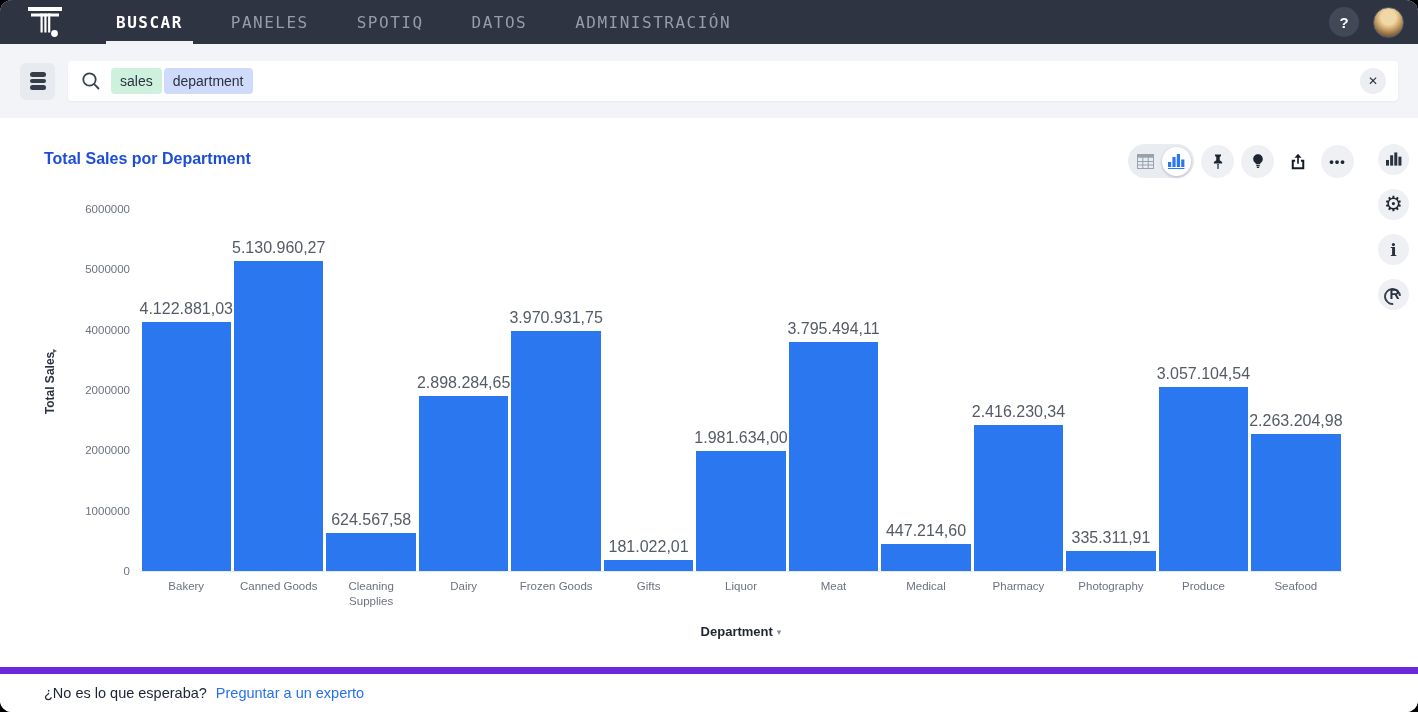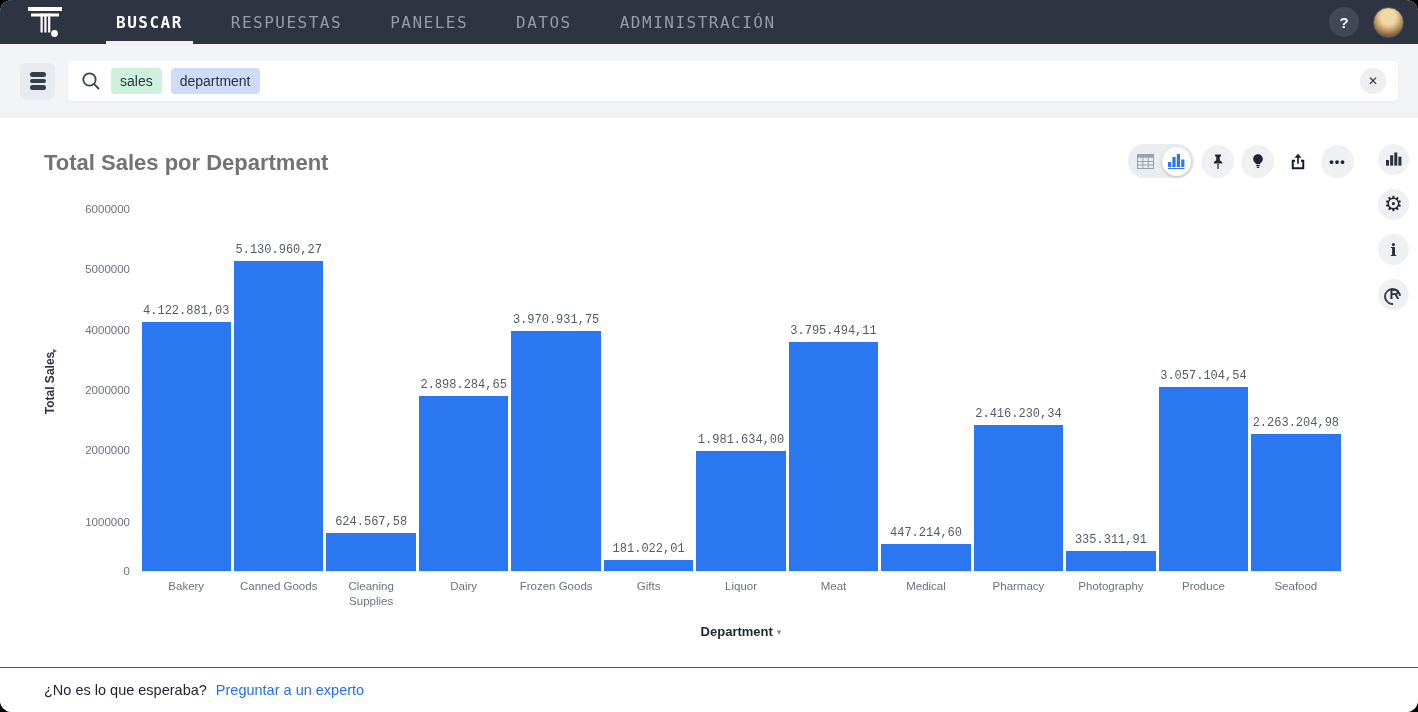--- a/index.html
+++ b/index.html
@@ -22,21 +22,21 @@
   
   .search-row{position:absolute;left:0;top:44px;width:100%;height:74px;background:#f2f4f7;display:flex;align-items:center;padding:0 20px;box-sizing:border-box;gap:13px;}
   .ds-btn{width:35px;height:37px;border-radius:6px;background:#e7eaee;display:flex;flex-direction:column;align-items:center;justify-content:center;gap:2px;cursor:pointer;flex:none;}
   .ds-btn i{display:block;width:16px;height:4.5px;border-radius:2.5px;background:#363e4c;}
   .search-bar{flex:1;height:40px;background:#fff;border-radius:4px;display:flex;align-items:center;padding:0 12px;gap:9px;box-shadow:0 1px 2px rgba(20,30,50,.05);}
   .token{height:26px;display:flex;align-items:center;padding:0 9px;border-radius:4px;font-size:14px;color:#2a3240;cursor:pointer;}
   .clear-btn{margin-left:auto;width:26px;height:26px;border-radius:50%;background:#eceef2;color:#2a3240;display:flex;align-items:center;justify-content:center;font-size:12px;cursor:pointer;}
 
   
   .card{position:absolute;left:0;top:118px;width:100%;height:594px;background:#fff;}
-  .title{position:absolute;left:44px;top:32px;font-size:22px;font-weight:bold;color:#737373;}
+  .title{position:absolute;left:44px;top:32px;font-size:16px;font-weight:bold;color:#1d4ed8;}
 
   
   .toolbar{position:absolute;right:64px;top:26px;display:flex;align-items:center;gap:7px;}
   .pill{height:34px;border-radius:17px;background:#e9ecf0;display:flex;align-items:center;padding:0 3px;gap:2px;}
   .pill .seg{width:29px;height:29px;border-radius:50%;display:flex;align-items:center;justify-content:center;cursor:pointer;}
   .pill .seg.active{background:#fff;box-shadow:0 1px 3px rgba(20,30,50,.25);}
   .tool-btn{width:33px;height:33px;border-radius:50%;background:#eef0f3;display:flex;align-items:center;justify-content:center;cursor:pointer;color:#1e2633;}
   .dots{font-size:13px;font-weight:bold;letter-spacing:1px;color:#1e2633;}
 
   
@@ -50,28 +50,28 @@
 
   
   .ylabel{position:absolute;left:40px;top:150px;width:20px;height:230px;display:flex;align-items:center;justify-content:center;}
   .ylabel span{transform:rotate(-90deg);white-space:nowrap;font-size:12px;font-weight:bold;color:#2a3240;}
   .ylabel-caret{position:absolute;left:53px;top:228px;font-size:8px;color:#555d68;}
   .plot{position:absolute;left:140px;top:91px;width:1202px;height:362px;border-bottom:1px solid #e7e9ec;}
   .ytick{position:absolute;right:100%;margin-right:10px;transform:translateY(-50%);font-size:11.5px;color:#6b7280;white-space:nowrap;}
   .bars{position:absolute;left:0;top:0;width:100%;height:100%;display:flex;}
   .bar-slot{flex:1;position:relative;}
   .bar{position:absolute;left:1.5px;right:1.5px;bottom:0;background:#2b77f0;cursor:pointer;}
-  .bar-value{position:absolute;left:50%;transform:translateX(-50%);font-size:12px;color:#545b66;white-space:nowrap;font-family:Liberation Mono, monospace;}
+  .bar-value{position:absolute;left:50%;transform:translateX(-50%);font-size:16px;color:#545b66;white-space:nowrap;}
   .xlabels{position:absolute;left:140px;top:461px;width:1202px;display:flex;}
   .xlabel{flex:1;text-align:center;font-size:11.5px;color:#6b7280;line-height:15px;padding:0 6px;box-sizing:border-box;}
   .dept{position:absolute;left:140px;top:506px;width:1202px;text-align:center;font-size:13px;font-weight:bold;color:#1e2633;cursor:pointer;}
   .dept .caret{color:#8a8f98;font-size:9px;font-weight:normal;margin-left:4px;vertical-align:1px;}
 
   
-  .footer{position:absolute;left:0;bottom:0;width:100%;height:45px;border-top:1px solid #6d28d9;display:flex;align-items:center;padding-left:44px;box-sizing:border-box;gap:9px;font-size:14.5px;}
+  .footer{position:absolute;left:0;bottom:0;width:100%;height:45px;border-top:7px solid #6d28d9;display:flex;align-items:center;padding-left:44px;box-sizing:border-box;gap:9px;font-size:14.5px;}
   .footer .q{color:#1c2431;}
   .footer .link{color:#2770ef;cursor:pointer;}
 
   svg{display:block;}
 </style>
 </head>
 <body>
 
 <div id="app">
 
@@ -81,22 +81,22 @@
         <rect x="1" y="4" width="34" height="4" fill="#fff"></rect>
         <rect x="4" y="10.5" width="28" height="3" fill="#fff"></rect>
         <rect x="13.5" y="10.5" width="2.2" height="19" fill="#fff"></rect>
         <rect x="17.3" y="10.5" width="2.2" height="19" fill="#fff"></rect>
         <rect x="21.1" y="10.5" width="2.2" height="19" fill="#fff"></rect>
         <circle cx="27.5" cy="30.5" r="3.4" fill="#fff"></circle>
       </svg>
     </div>
     <div class="nav-menu">
         <div class="nav-item active">BUSCAR</div>
-        <div class="nav-item">RESPUESTAS</div>
         <div class="nav-item">PANELES</div>
+        <div class="nav-item">SPOTIQ</div>
         <div class="nav-item">DATOS</div>
         <div class="nav-item">ADMINISTRACIÓN</div>
       </div>
     <div class="nav-right">
       <div class="help-btn">?</div>
       <div class="avatar"></div>
     </div>
   </div>
 
   <div class="search-row">
@@ -107,21 +107,21 @@
         <i></i>
         <i></i>
     </div>
     <div class="search-bar">
       <span>
         <svg width="22" height="22" viewBox="0 0 22 22" fill="none" stroke="#3a4150" stroke-width="1.8">
           <circle cx="9.5" cy="9.5" r="6.2"></circle>
             <line x1="14.2" y1="14.2" x2="19" y2="19"></line>
         </svg>
       </span>
-      <span class="tokens" style="display:flex;gap:9px;">
+      <span class="tokens" style="display:flex;gap:2px;">
           <span class="token" style="background: rgb(205, 241, 220);">sales</span>
           <span class="token" style="background: rgb(207, 219, 250);">department</span>
         </span>
       <span class="clear-btn">✕</span>
     </div>
   </div>
 
   <div class="card">
     <div class="title">Total Sales por Department</div>
 
@@ -211,21 +211,21 @@
     </div>
     <div class="ylabel-caret">▸</div>
 
     <div class="plot">
       <div id="yticks">
           <div class="ytick" style="top: 0%;">6000000</div>
           <div class="ytick" style="top: 16.6667%;">5000000</div>
           <div class="ytick" style="top: 33.3333%;">4000000</div>
           <div class="ytick" style="top: 50%;">2000000</div>
           <div class="ytick" style="top: 66.6667%;">2000000</div>
-          <div class="ytick" style="top: 83.3333%; margin-top: 11px;">1000000</div>
+          <div class="ytick" style="top: 83.3333%;">1000000</div>
           <div class="ytick" style="top: 100%;">0</div>
         </div>
       <div class="bars" id="bars">
           <div class="bar-slot">
             <div class="bar" style="height: 68.7147%; background: rgb(43, 119, 240);"></div>
             <div class="bar-value" style="bottom: calc(68.7147% + 4px);">4.122.881,03</div>
           </div>
           <div class="bar-slot">
             <div class="bar" style="height: 85.516%; background: rgb(43, 119, 240);"></div>
             <div class="bar-value" style="bottom: calc(85.516% + 4px);">5.130.960,27</div>

